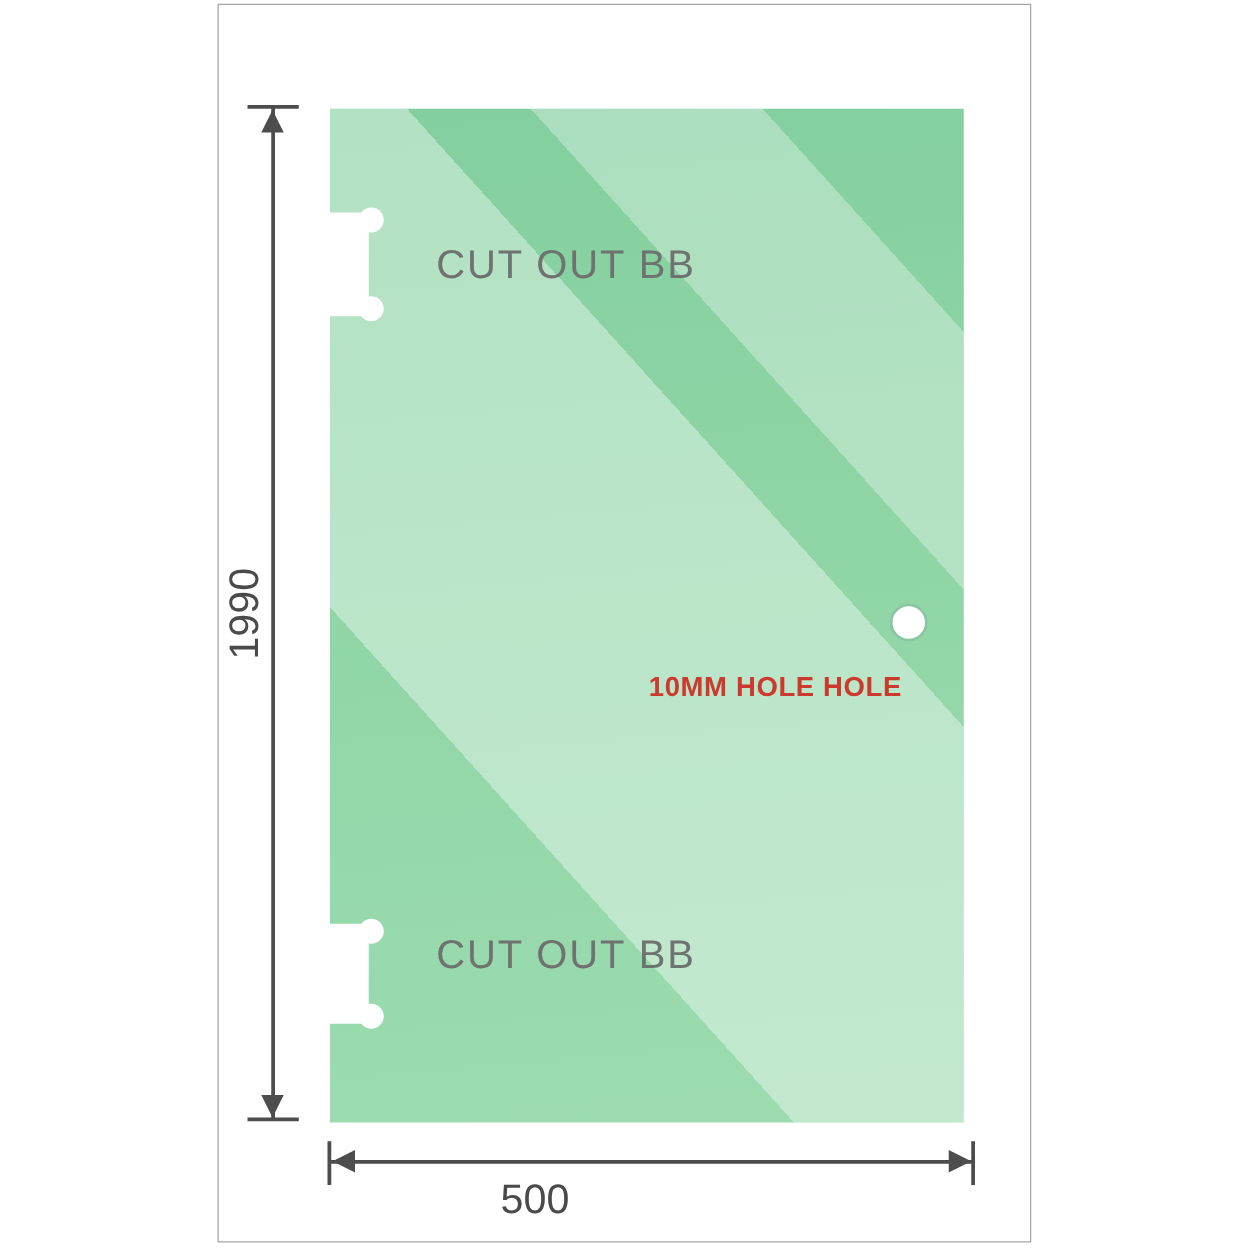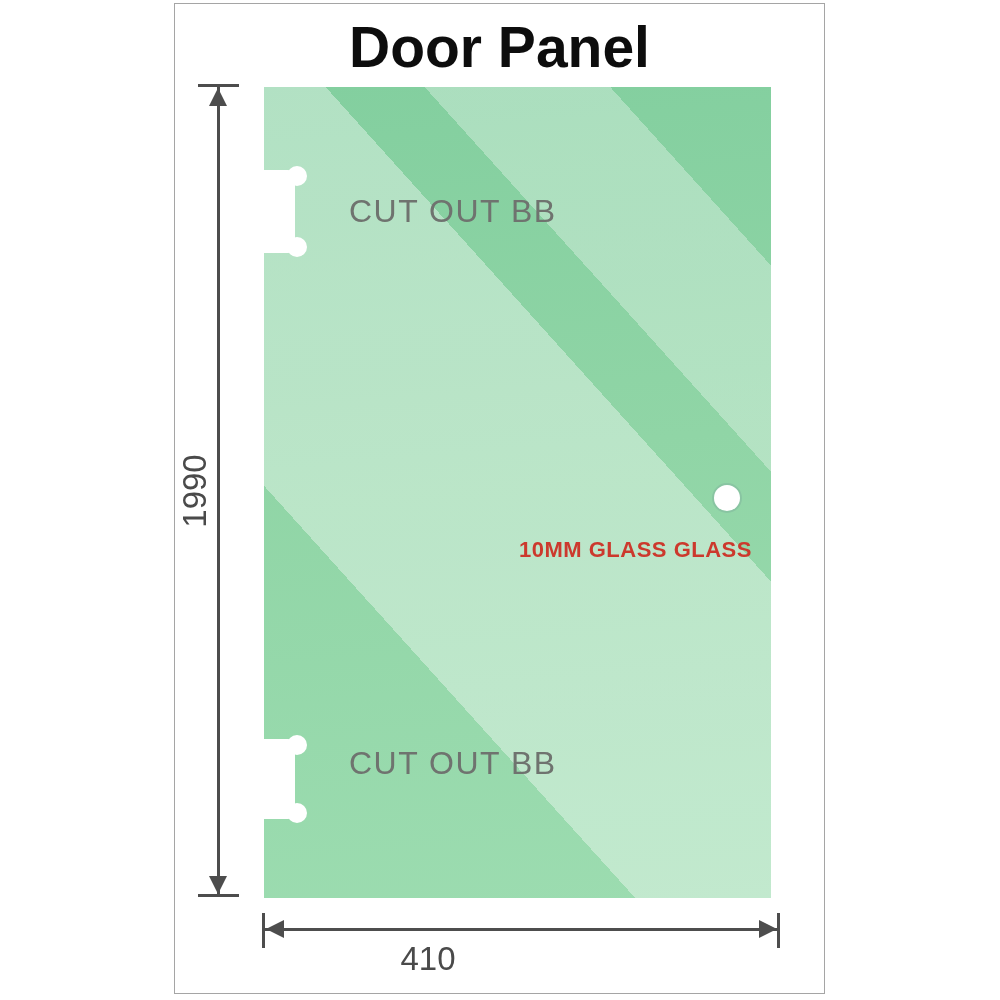--- a/index.html
+++ b/index.html
@@ -156,45 +156,44 @@
     width: 100px;
     text-align: center;
   }
 </style>
 </head>
 <body>
 
 <div class="stage">
   <div class="frame">
 
-    <div class="title">Door Panel</div>
 
     <div class="glass-panel">
       <div class="cutout cutout-top"></div>
       <div class="cutout cutout-bottom"></div>
 
       <div class="cutout-label top">CUT OUT BB</div>
       <div class="cutout-label bottom">CUT OUT BB</div>
 
       <div class="glass-hole"></div>
-      <div class="glass-hole-label">10MM GLASS GLASS</div>
+      <div class="glass-hole-label">10MM HOLE HOLE</div>
     </div>
 
     <div>
       <div class="dim-tick v-tick-t"></div>
       <div class="dim-line v-line"></div>
       <div class="arrow arrow-up"></div>
       <div class="arrow arrow-down"></div>
       <div class="dim-tick v-tick-b"></div>
       <div class="dim-label height-label">1990</div>
     </div>
 
     <div>
       <div class="dim-tick h-tick-l"></div>
       <div class="dim-line h-line"></div>
       <div class="arrow arrow-left"></div>
       <div class="arrow arrow-right"></div>
       <div class="dim-tick h-tick-r"></div>
-      <div class="dim-label width-label">410</div>
+      <div class="dim-label width-label">500</div>
     </div>
 
   </div>
 </div>
 
 </body></html>

